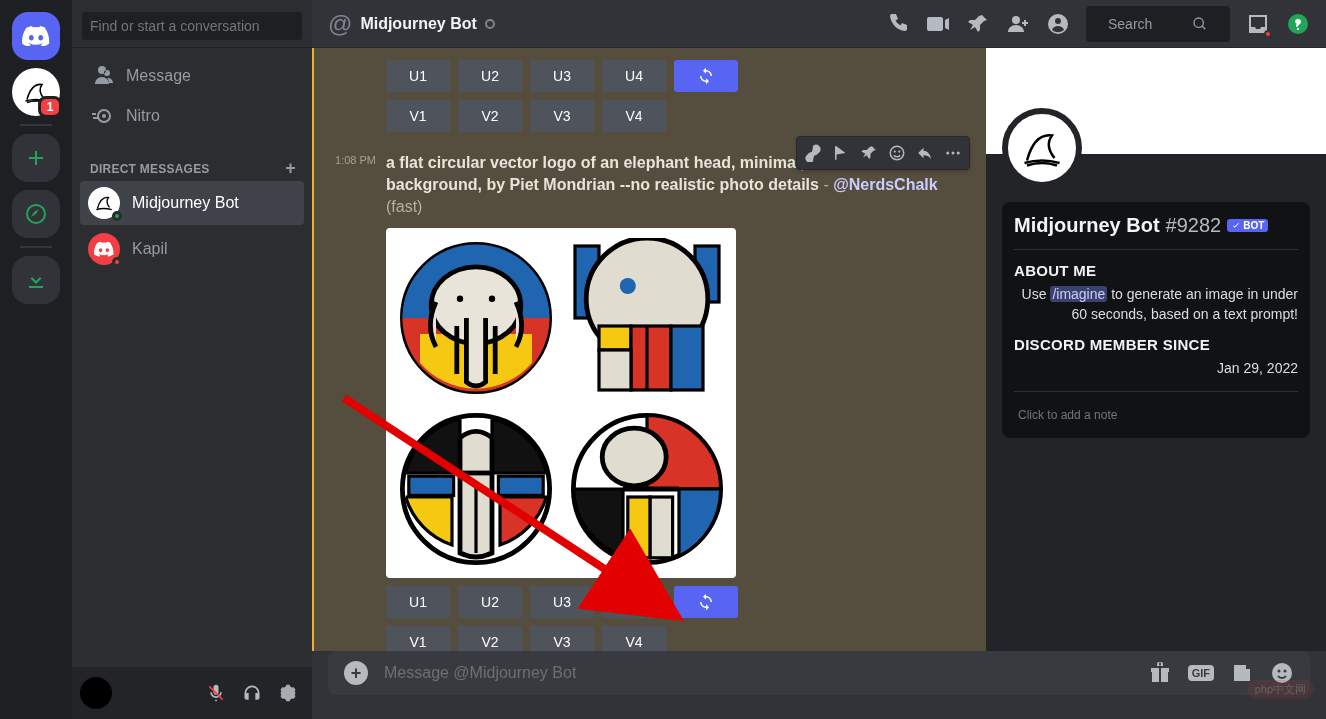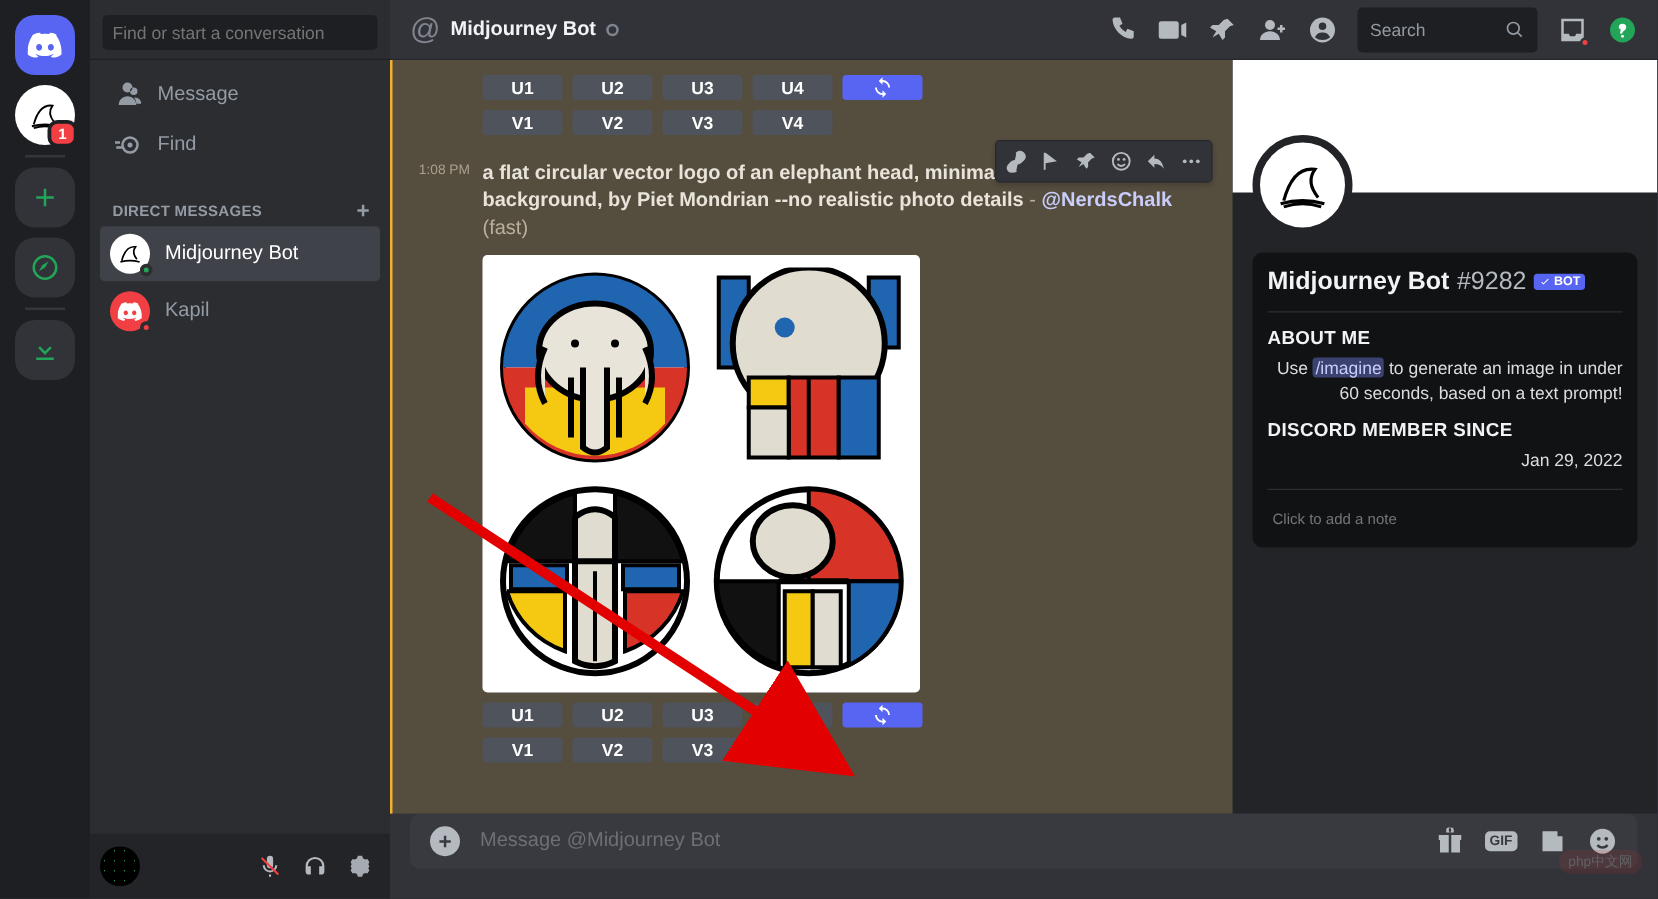--- a/index.html
+++ b/index.html
@@ -36,33 +36,33 @@
     .user-icon { width: 32px; height: 32px; display: flex; align-items: center; justify-content: center; color: #b5bac1; cursor: pointer; border-radius: 4px; }
     
     
     .main { flex: 1; display: flex; flex-direction: column; background: #313338; }
     .chat-header { height: 48px; border-bottom: 1px solid #26282c; display: flex; align-items: center; padding: 0 16px; gap: 8px; }
     .at-icon { color: #80848e; font-size: 24px; }
     .header-title { font-weight: 600; font-size: 16px; color: #f2f3f5; }
     .header-status { width: 10px; height: 10px; border-radius: 50%; border: 2px solid #80848e; }
     .header-icons { margin-left: auto; display: flex; gap: 16px; align-items: center; }
     .header-icon { color: #b5bac1; cursor: pointer; display: flex; }
-    .header-search { width: 144px; height: 36px; background: #1e1f22; border-radius: 4px; display: flex; align-items: center; padding: 0 10px; color: #949ba4; font-size: 14px; gap: 4px; }
+    .header-search { width: 144px; height: 36px; background: #1e1f22; border-radius: 4px; display: flex; align-items: center; padding: 0 22px; color: #949ba4; font-size: 14px; gap: 4px; }
     .header-search span { flex: 1; }
     
     
     .chat-body { flex: 1; display: flex; overflow: hidden; }
     .messages { flex: 1; background: #554d3e; border-left: 2px solid #f0b132; overflow-y: auto; padding-bottom: 24px; position: relative; }
     .msg { position: relative; padding: 2px 48px 2px 72px; }
     .msg-time { position: absolute; left: 0; width: 72px; text-align: right; padding-right: 10px; font-size: 11px; color: #a9a08c; top: 4px; }
     .msg-text { color: #e8e4da; font-size: 16px; line-height: 1.375; font-weight: 600; }
     .msg-text .mention { color: #c9cdfb; }
     .msg-text .suffix { color: #b9b19d; font-weight: 400; }
     .btn-row { display: flex; gap: 8px; margin-top: 8px; padding-left: 72px; }
-    .action-btn { width: 64px; height: 20px; background: #4f545c; color: #fff; border: none; border-radius: 3px; font-size: 14px; font-weight: 700; cursor: pointer; display: flex; align-items: center; justify-content: center; }
+    .action-btn { width: 64px; height: 32px; background: #4f545c; color: #fff; border: none; border-radius: 3px; font-size: 14px; font-weight: 400; cursor: pointer; display: flex; align-items: center; justify-content: center; }
     .action-btn.refresh { background: #5865f2; }
     .img-grid { width: 350px; height: 350px; background: #fff; margin: 8px 0 0 72px; border-radius: 4px; display: grid; grid-template-columns: 1fr 1fr; grid-template-rows: 1fr 1fr; padding: 6px; gap: 4px; }
     .img-cell { border-radius: 2px; display: flex; align-items: center; justify-content: center; }
     
     .msg-actions { position: absolute; right: 16px; top: -14px; background: #313338; border: 1px solid #26282c; border-radius: 4px; display: flex; padding: 2px; box-shadow: 0 2px 4px rgba(0,0,0,0.2); }
     .msg-action { width: 28px; height: 28px; display: flex; align-items: center; justify-content: center; color: #b5bac1; cursor: pointer; }
     
     
     .arrow { position: absolute; pointer-events: none; z-index: 10; }
     
@@ -142,21 +142,21 @@
           <path fill="currentColor" d="M12 2a4 4 0 1 0 0 8 4 4 0 0 0 0-8zm-7 18c0-3.9 3.1-7 7-7s7 3.1 7 7H5zm12-14a3 3 0 1 1 0 6 3 3 0 0 1 0-6zm1 8c2.8 0 5 2.2 5 5h-4c0-1.9-.6-3.6-1.7-5H18z"></path>
         </svg>
       <span>Message</span>
     </div>
     <div class="nav-item">
       <svg width="24" height="24" viewBox="0 0 24 24">
           <circle cx="14" cy="12" r="6" fill="none" stroke="currentColor" stroke-width="2"></circle>
           <circle cx="14" cy="12" r="2" fill="currentColor"></circle>
           <path fill="currentColor" d="M2 9h4v2H2zm1 4h5v2H3z"></path>
         </svg>
-      <span>Find</span>
+      <span>Nitro</span>
     </div>
   </div>
   <div class="dm-header">
     <span>DIRECT MESSAGES</span>
     <span style="cursor:pointer;font-size:18px;line-height:12px;">+</span>
   </div>
   <div class="dm-item active">
     <div class="dm-avatar" style="background:#fff;">
       <svg width="22" height="22" viewBox="0 0 40 40">
           <path fill="none" stroke="#000" stroke-width="2.5" d="M8 30 Q 14 8 28 10 Q 22 18 30 28 M6 32 Q 20 28 34 32"></path>

